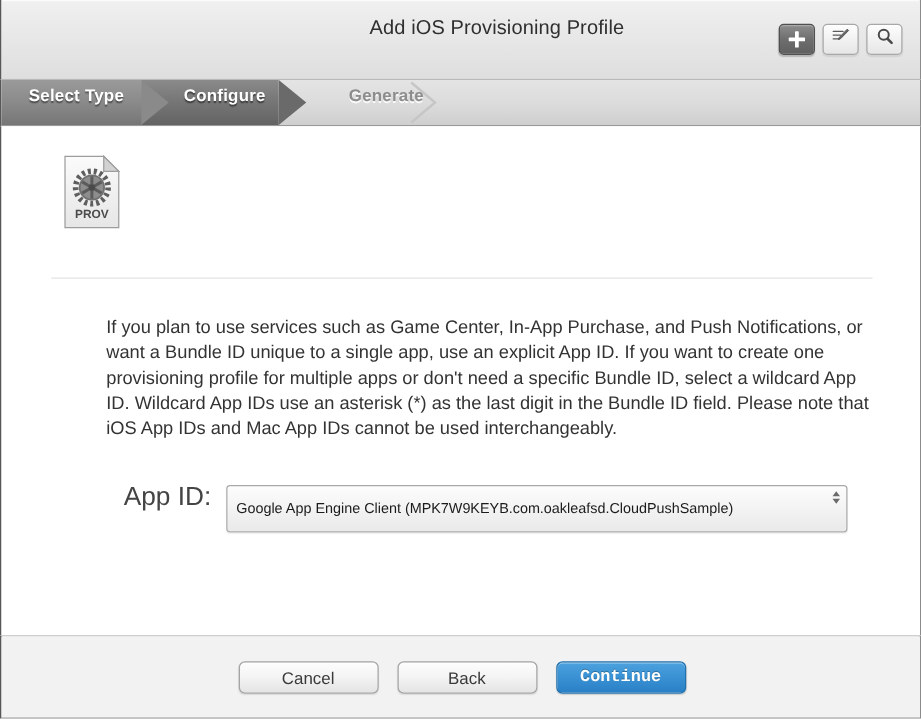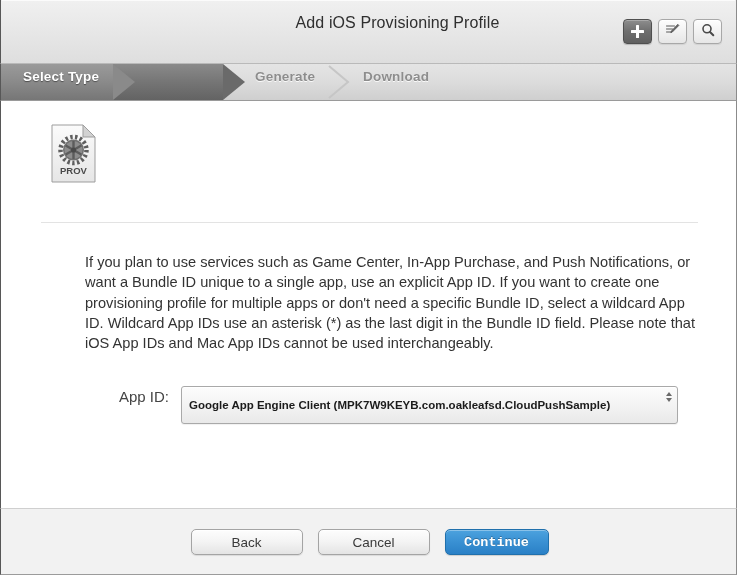--- a/index.html
+++ b/index.html
@@ -119,21 +119,21 @@
   }
   .step-label {
     font-size: 13.5px;
     font-weight: 700;
     letter-spacing: .2px;
     position: relative;
     z-index: 3;
   }
   .step.done .step-label   { color: #ffffff; text-shadow: 0 1px 1px rgba(0,0,0,.45); }
   .step.active .step-label { color: #ffffff; text-shadow: 0 1px 1px rgba(0,0,0,.5); }
-  .step.todo .step-label   { color: #8d8d8d; text-shadow: 0 1px 0 rgba(255,255,255,.85); }
+  .step.todo .step-label   { color: #8d8d8d; text-shadow: 0 1px 0 rgba(255,255,255,.85); margin-left: 24px; }
 
   .step-fill {
     position: absolute;
     left: 0; top: 0;
     height: 36px;
     z-index: 1;
   }
   .fill-done {
     background: linear-gradient(to bottom, #9a9a9a 0%, #8a8a8a 50%, #767676 100%);
   }
@@ -207,21 +207,21 @@
     top: 386px;
     width: 650px;
     display: flex;
     align-items: center;
   }
   .field-label {
     width: 140px;
     text-align: right;
     padding-right: 12px;
     box-sizing: border-box;
-    font-size: 15px;
+    font-size: 21px;
     color: #444444;
   }
   .select-wrap {
     position: relative;
     width: 497px;
     height: 21px;
   }
   .select-box {
     width: 497px;
     height: 38px;
@@ -231,21 +231,20 @@
     background: linear-gradient(to bottom, #fcfcfc 0%, #f3f3f3 52%, #e9e9e9 100%);
     box-shadow: 0 1px 0 rgba(255,255,255,.8) inset, 0 1px 1px rgba(0,0,0,.06);
     font-size: 11.5px;
     color: #1b1b1b;
     display: flex;
     align-items: center;
     padding-left: 7px;
     cursor: default;
     overflow: hidden;
     white-space: nowrap;
-    font-weight: bold;
   }
   .stepper {
     position: absolute;
     right: 4px;
     top: 3px;
     width: 11px;
     height: 15px;
     display: flex;
     flex-direction: column;
     align-items: center;
@@ -360,33 +359,33 @@
     <div class="step done" style="left:22px;">
       <span class="step-label">Select Type</span>
     </div>
 
     <div class="step-fill fill-active" style="left:112px; width:110px;"></div>
     <div class="chev" style="left:222px;">
       <svg width="24" height="36" viewBox="0 0 24 36">
         <path d="M0 0 L22 18 L0 36 Z" fill="#6a6a6a"></path>
       </svg>
     </div>
+    <div class="step active" style="left:146px;">
+      <span class="step-label">Configure</span>
+    </div>
 
     <div class="chev" style="left:327px;">
       <svg width="24" height="36" viewBox="0 0 24 36">
         <path d="M1 2 L20 18 L1 34" fill="none" stroke="#c6c6c6" stroke-width="2"></path>
       </svg>
     </div>
     <div class="step todo" style="left:254px;">
       <span class="step-label">Generate</span>
     </div>
 
-    <div class="step todo" style="left:362px;">
-      <span class="step-label">Download</span>
-    </div>
   </div>
 
   <div class="content">
 
     <span class="prov-icon" style="position:absolute;left:50px;top:23px;">
       <svg width="46" height="60" viewBox="0 0 46 60">
         <defs>
           <linearGradient id="pg" x1="0" y1="0" x2="0" y2="1">
             <stop offset="0%" stop-color="#fbfbfb"></stop>
             <stop offset="100%" stop-color="#e6e6e6"></stop>
@@ -425,19 +424,19 @@
           <span class="ar up"></span>
           <span class="ar down"></span>
         </div>
       </div>
     </div>
 
   </div>
 
   <div class="footer">
     <div class="footer-btns">
+      <div class="btn btn-gray">Cancel</div>
       <div class="btn btn-gray">Back</div>
-      <div class="btn btn-gray">Cancel</div>
       <div class="btn btn-blue">Continue</div>
     </div>
   </div>
 
 </div>
 
 </body></html>

